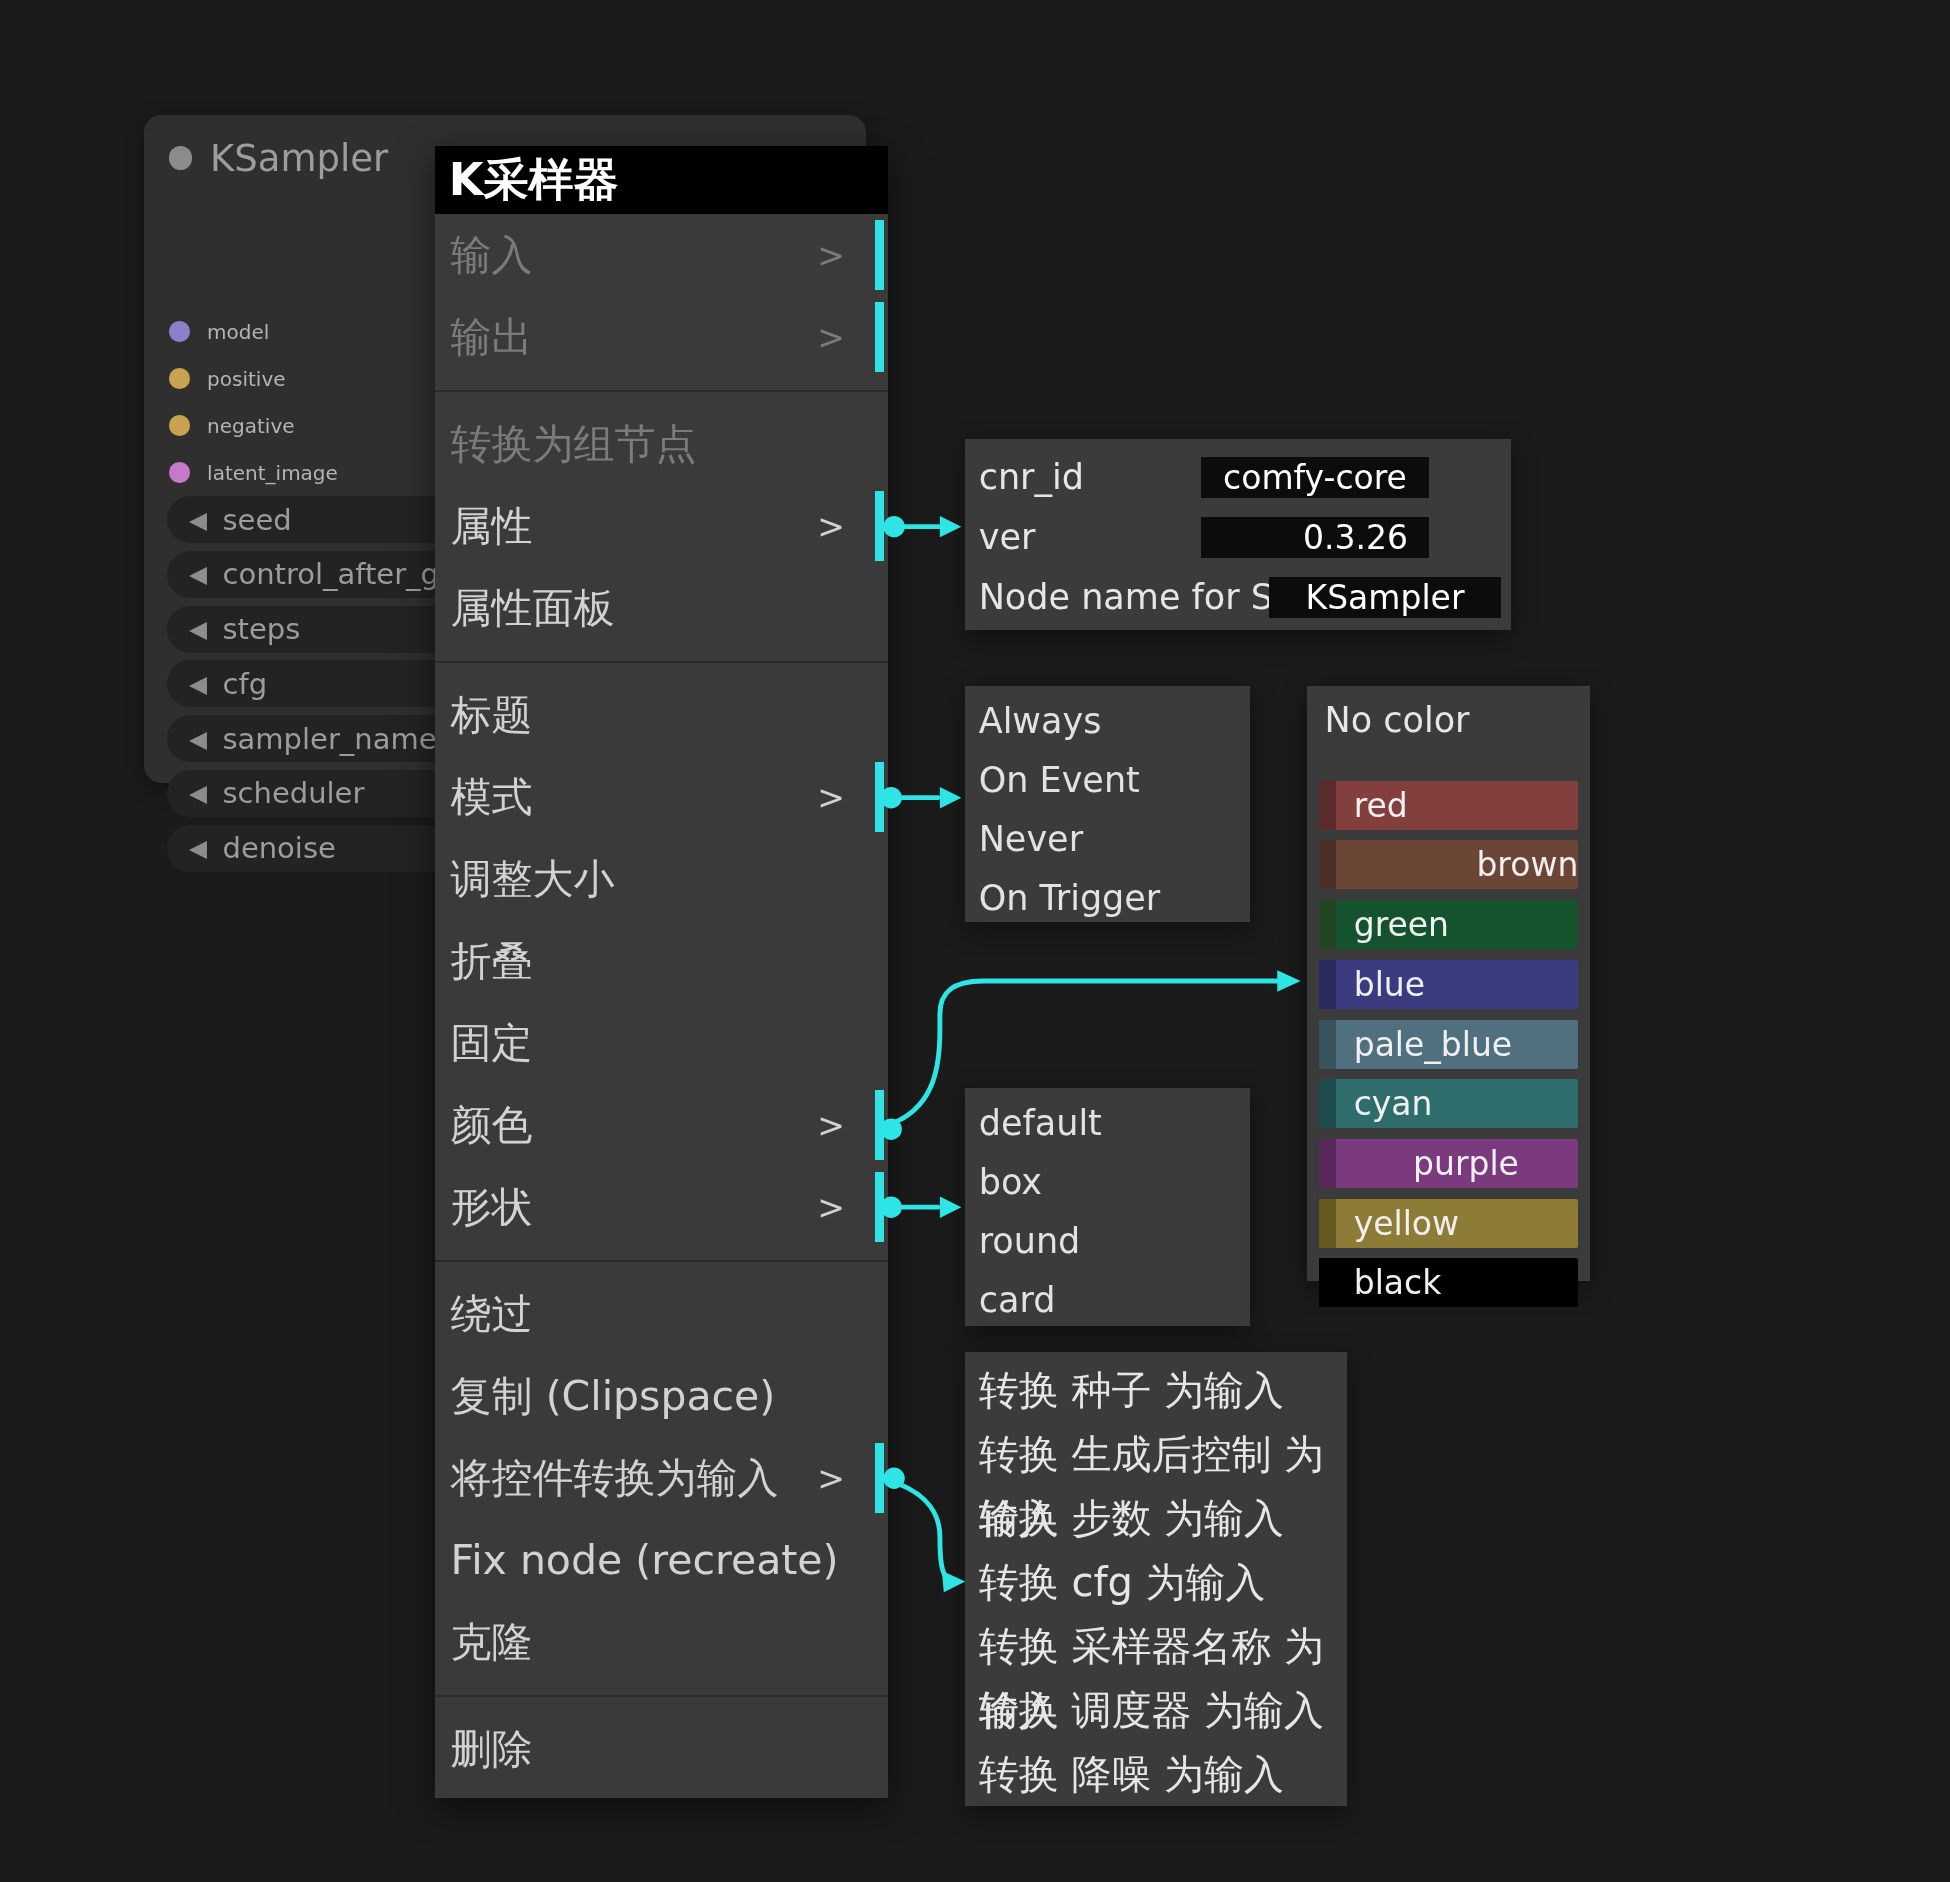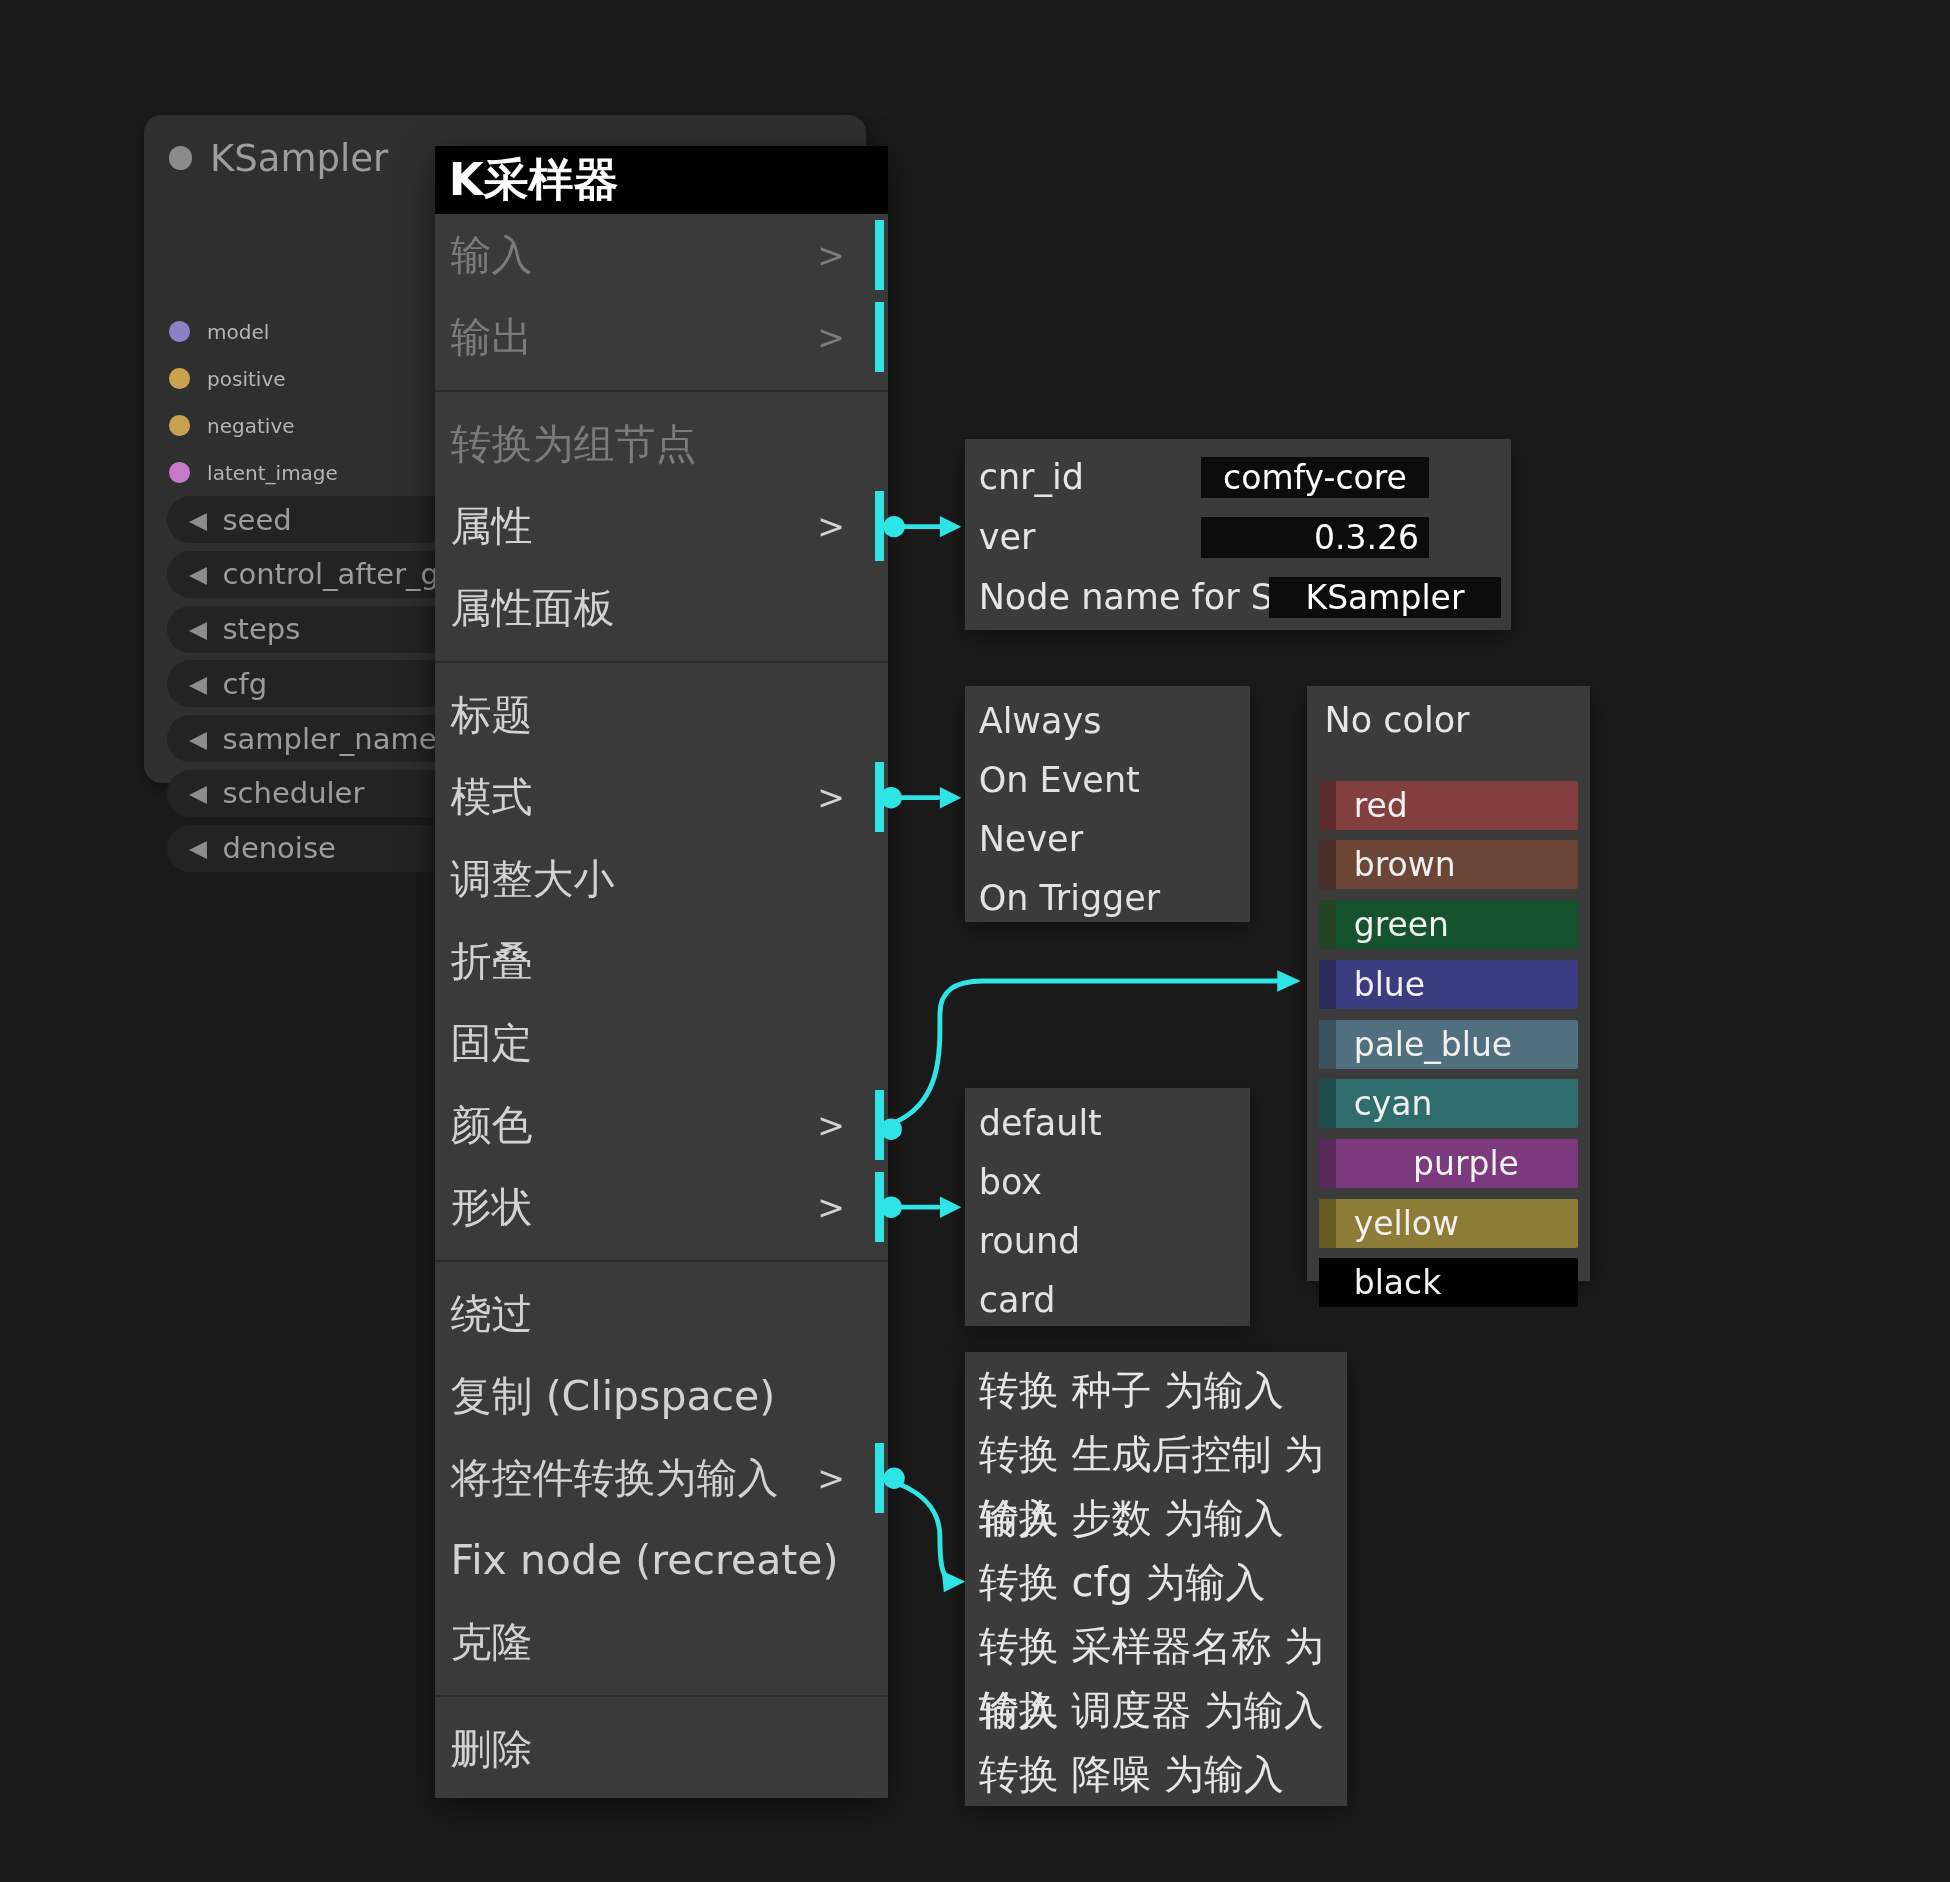--- a/index.html
+++ b/index.html
@@ -39,21 +39,21 @@
   .marker{position:absolute;right:3.9px;top:5.9px;bottom:5.9px;width:8.8px;background:var(--accent);}
   .menu-sep{height:25px;display:flex;align-items:center;}
   .sep-line{height:2px;background:#2a2a2a;width:100%;}
   
   .panel{position:absolute;background:#3b3b3b;box-shadow:0 7.8px 25px rgba(0,0,0,.45);color:#e6e6e6;z-index:3;box-sizing:border-box;}
   .props{left:965px;top:439px;width:546px;height:191px;padding-top:7.8px;}
   .prop-row{position:relative;height:60px;font-size:35px;text-decoration:underline;}
   .prop-label{position:absolute;left:13.7px;top:50%;transform:translateY(-50%);}
   .prop-value{position:absolute;top:9.8px;height:41px;line-height:41px;background:#0c0c0c;color:#fff;font-size:33px;box-sizing:border-box;}
   .prop-row:nth-child(1) .prop-value{left:236px;width:228px;text-align:center;}
-  .prop-row:nth-child(2) .prop-value{left:236px;width:228px;text-align:right;padding-right:10px;}
+  .prop-row:nth-child(2) .prop-value{left:236px;width:228px;text-align:right;padding-right:21px;}
   .prop-row:nth-child(3) .prop-value{left:304px;width:232px;text-align:center;}
   .mode{left:965px;top:686px;width:285px;height:236px;padding-top:5.9px;}
   .shape{left:965px;top:1088px;width:285px;height:238px;padding-top:5.9px;}
   .submenu-row{height:59px;line-height:59px;padding-left:13.7px;font-size:35px;color:#e2e2e2;}
   .colors{left:1307px;top:686px;width:283px;height:595px;padding:7.8px 11.7px 0 11.7px;}
   .no-color{height:53px;line-height:53px;font-size:35px;padding-left:5.9px;color:#e6e6e6;}
   .color-bar{position:relative;height:49px;margin-top:10.7px;display:flex;align-items:center;padding-left:35px;box-sizing:border-box;border-radius:2px;}
   .color-bar:first-of-type{margin-top:6.8px;}
   .color-strip{position:absolute;left:0;top:0;bottom:0;width:17.6px;}
   .color-label{color:#f0f0f0;font-size:33px;}
@@ -233,21 +233,21 @@
       <div class="submenu-row">On Trigger</div>
     </div>
 
   <div class="panel colors">
     <div class="no-color" id="no-color">No color</div>
     <div id="color-items">
         <div class="color-bar" style="background: rgb(131, 62, 62); margin-top: 34px;">
           <span class="color-strip" style="background: rgb(92, 44, 44);"></span>
           <span class="color-label">red</span>
         </div>
-        <div class="color-bar" style="background: rgb(107, 70, 55);">
+        <div class="color-bar" style="background: rgb(107, 70, 55); justify-content: flex-end;">
           <span class="color-strip" style="background: rgb(74, 48, 38);"></span>
           <span class="color-label">brown</span>
         </div>
         <div class="color-bar" style="background: #14532d;">
           <span class="color-strip" style="background: rgb(35, 69, 35);"></span>
           <span class="color-label">green</span>
         </div>
         <div class="color-bar" style="background: rgb(59, 59, 128);">
           <span class="color-strip" style="background: rgb(42, 42, 92);"></span>
           <span class="color-label">blue</span>

